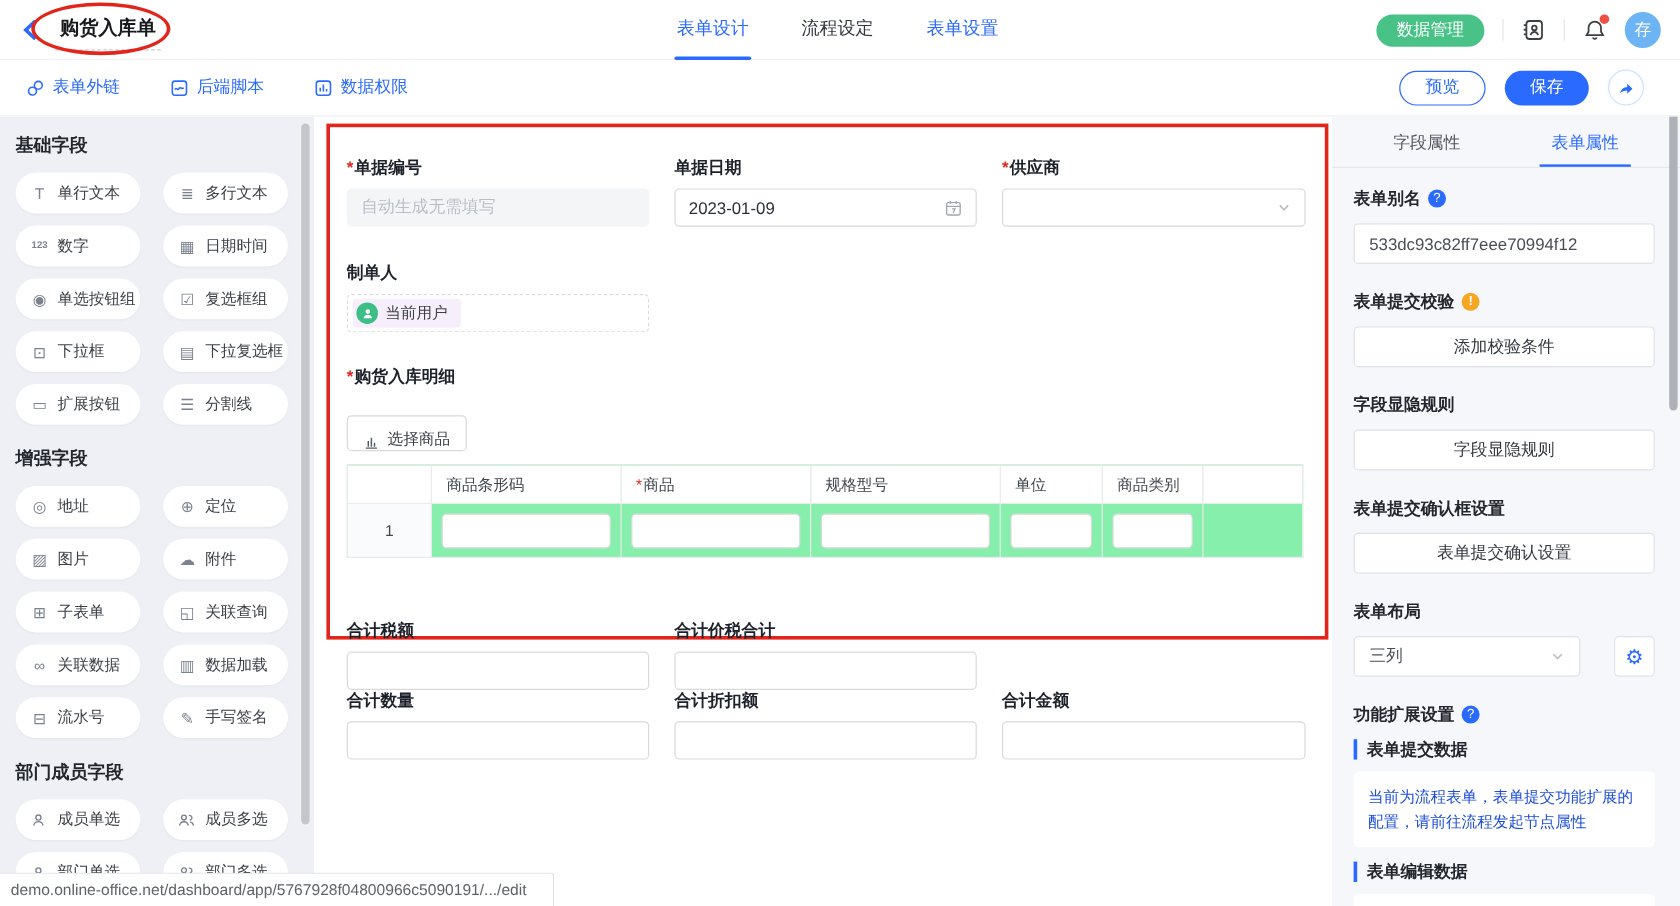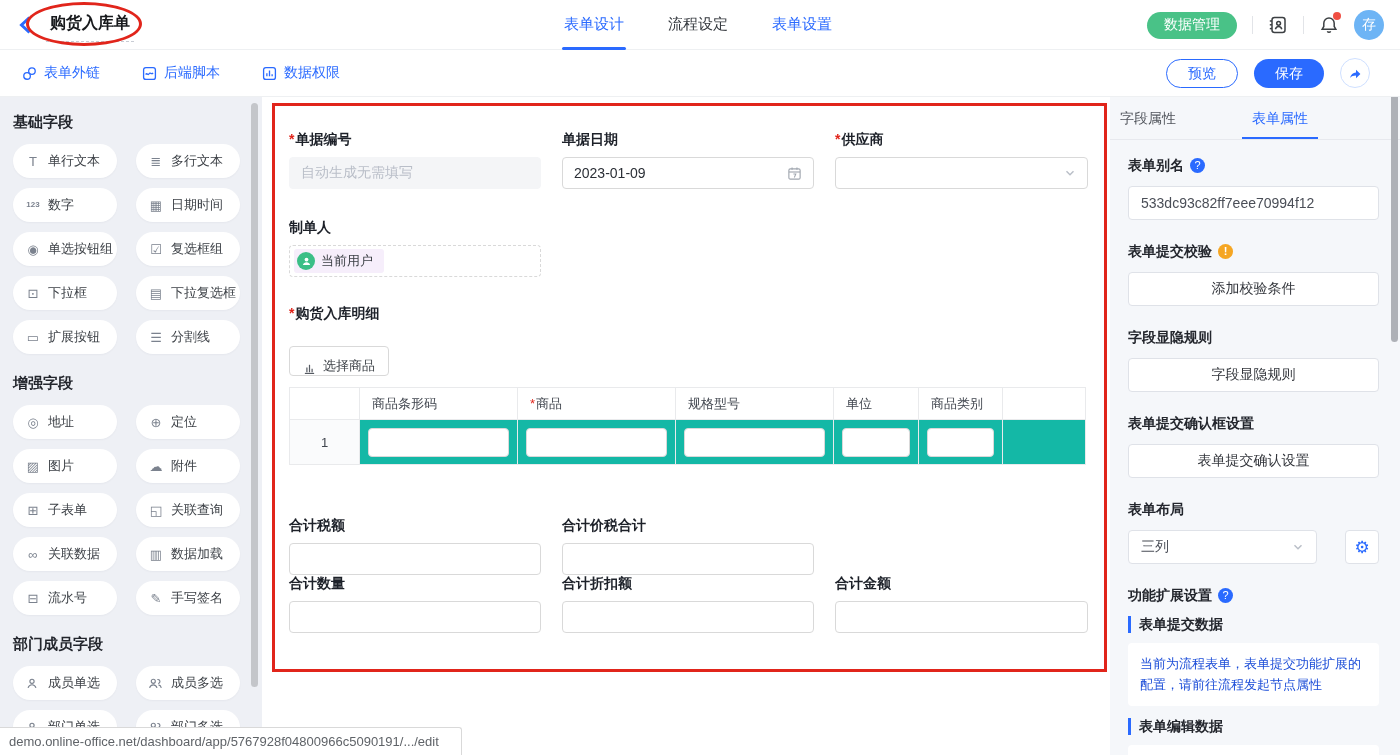--- a/index.html
+++ b/index.html
@@ -22,62 +22,62 @@
   .vdiv{width:1px;height:18px;background:#e2e4e8}
   .icon-btn{background:none;border:none;cursor:pointer;position:relative;color:#3c4043;padding:0}
   .bell-dot{position:absolute;right:-2px;top:-3px;width:8px;height:8px;border-radius:50%;background:#f04f43}
   .avatar{width:30px;height:30px;border-radius:50%;background:#6db4f5;color:#fff;font-size:14px;display:flex;align-items:center;justify-content:center;cursor:pointer}
 
   
   .toolbar{position:absolute;top:50px;left:0;right:0;height:47px;background:#fff;border-bottom:1px solid #eef0f2;display:flex;align-items:center;z-index:2}
   .tool-link{display:flex;align-items:center;gap:7px;color:#2a6aff;font-size:14px;cursor:pointer}
   .tool-link:nth-of-type(1){margin-left:22px}
   .tool-link+.tool-link{margin-left:42px}
-  .toolbar-right{margin-left:auto;display:flex;align-items:flex-end;gap:16px;margin-right:30px}
+  .toolbar-right{margin-left:auto;display:flex;align-items:center;gap:16px;margin-right:30px}
   .btn-preview{border:1px solid #2a6aff;color:#2a6aff;background:#fff;border-radius:15px;height:29px;padding:0 21px;font-size:14px;cursor:pointer}
   .btn-save{background:#2a6aff;color:#fff;border:none;border-radius:15px;height:29px;padding:0 21px;font-size:14px;cursor:pointer}
   .btn-share{width:30px;height:30px;border-radius:50%;border:1px solid #cfe0ff;background:#fff;display:flex;align-items:center;justify-content:center;cursor:pointer}
 
   
   .sidebar{position:absolute;top:97px;left:0;width:262px;bottom:0;background:#eef0f5;padding:16px 0 0 13px;overflow:hidden}
   .section-title{font-size:15px;font-weight:700;color:#23262d;line-height:18px;margin:0 0 13px}
   .pill-grid{display:grid;grid-template-columns:104px 104px;column-gap:19px;row-gap:10px;margin-bottom:20px}
   .pill{background:#fff;border-radius:17px;height:34px;display:flex;align-items:center;padding-left:12px;gap:7px;font-size:13px;color:#3c4046;box-shadow:0 1px 2px rgba(31,35,41,.04);cursor:grab;white-space:nowrap}
   .pill-icon{color:#7b828e;font-size:13px;width:16px;text-align:center;flex:none;line-height:1}
   .pill-icon.tiny{font-size:8px;font-weight:700}
   .sb-thumb{position:absolute;left:251px;top:6px;width:7px;height:584px;border-radius:4px;background:#c4c6ca;cursor:pointer}
 
   
   .canvas-region{position:absolute;top:97px;left:262px;width:848px;bottom:0;background:#fff}
-  .red-box{position:absolute;left:10px;top:6px;width:835px;height:569px;border:3px solid #e1251b;padding:25px 16px 0 14px}
+  .red-box{position:absolute;left:10px;top:6px;width:835px;height:430px;border:3px solid #e1251b;padding:25px 16px 0 14px}
   .form-row{display:grid;grid-template-columns:252px 252px 253px;column-gap:21px;margin-bottom:30px}
   .f-label{font-size:14px;font-weight:700;color:#1d2129;line-height:16px;margin-bottom:10px;display:block}
   .required::before{content:"*";color:#e1251b;margin-right:1px}
   .ctrl{height:32px;border:1px solid #d9d9d9;border-radius:4px;display:flex;align-items:center;padding:0 11px;font-size:14px;color:#2b2f36;background:#fff}
   .ctrl.disabled{background:#f4f5f7;border-color:#f4f5f7;color:#b9bec8}
   .ctrl.select{justify-content:space-between;cursor:pointer}
   .ctrl.date{justify-content:space-between;cursor:pointer}
   .ctrl.dashed{border-style:dashed;padding:0 4px}
   .user-tag{display:inline-flex;align-items:center;gap:6px;background:#f6eefb;border-radius:3px;height:24px;padding:0 11px 0 3px;font-size:13px;color:#3c4046}
   .tag-avatar{width:18px;height:18px;border-radius:50%;background:#3bbf87;display:flex;align-items:center;justify-content:center}
   .detail-section{margin-bottom:0}
   .btn-select-product{height:30px;border:1px solid #d9d9d9;border-radius:4px;background:#fff;display:inline-flex;align-items:flex-end;gap:7px;padding:0 13px;font-size:13px;color:#3c4046;margin:9px 0 0;cursor:pointer}
-  .detail-table{border-collapse:collapse;table-layout:fixed;width:797px;margin-top:9px;background:#14b8a6}
+  .detail-table{border-collapse:collapse;table-layout:fixed;width:797px;margin-top:9px;background:#86efac}
   .detail-table th,.detail-table td{border:1px solid #e9eaec}
   .detail-table th{height:32px;font-weight:400;font-size:13px;color:#41464f;text-align:left;padding:0 0 0 12px;background:#fff}
   .detail-table td{height:45px;padding:0;vertical-align:middle}
   .rownum-cell{background:#fafbfc;text-align:center;font-size:13px;color:#41464f}
   .cell-input{margin:0 8px;height:29px;border:1px solid #d9d9d9;border-radius:4px;background:#fff}
   .req-star{color:#e1251b;margin-right:1px}
   .totals{margin-top:52px}
   .totals .form-row{margin-bottom:29px}
 
   
   .right-panel{position:absolute;top:97px;right:0;width:290px;bottom:0;background:#f5f7fa}
-  .panel-tabs{height:43px;border-bottom:1px solid #e7e9ee;display:flex;align-items:stretch;gap:56px}
+  .panel-tabs{height:43px;border-bottom:1px solid #e7e9ee;display:flex;align-items:stretch;justify-content:center;gap:56px}
   .ptab{font-size:14px;color:#51555c;line-height:42px;position:relative;padding:0 10px;cursor:pointer}
   .ptab.active{color:#2a6aff}
   .ptab.active::after{content:"";position:absolute;left:0;right:0;bottom:0;height:2px;background:#2a6aff}
   .panel-body{padding:16px 21px 0 18px}
   .p-label{font-size:14px;font-weight:700;color:#23262d;display:flex;align-items:center;gap:6px;line-height:18px;margin:22px 0 12px}
   .p-label.first{margin-top:0}
   .badge-q{width:15px;height:15px;border-radius:50%;background:#2a6aff;color:#fff;font-size:11px;font-weight:400;display:inline-flex;align-items:center;justify-content:center}
   .badge-w{width:15px;height:15px;border-radius:50%;background:#f5a623;color:#fff;font-size:11px;font-weight:700;display:inline-flex;align-items:center;justify-content:center}
   .p-input,.p-btn,.p-select{width:100%;height:34px;background:#fff;border:1px solid #dfe2e8;border-radius:4px;font-size:14px;color:#4a4e57;display:flex;align-items:center;padding:0 12px}
   .p-btn{justify-content:center;color:#33363c;cursor:pointer}

